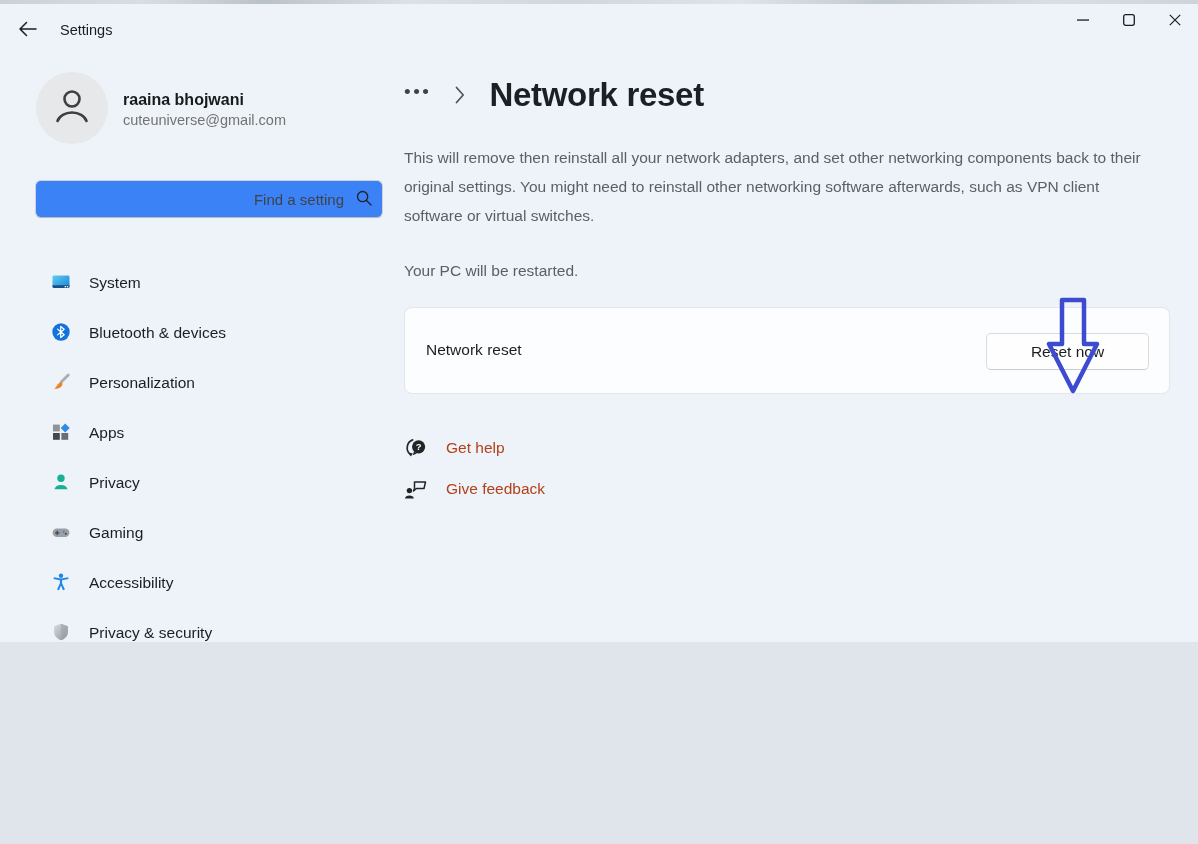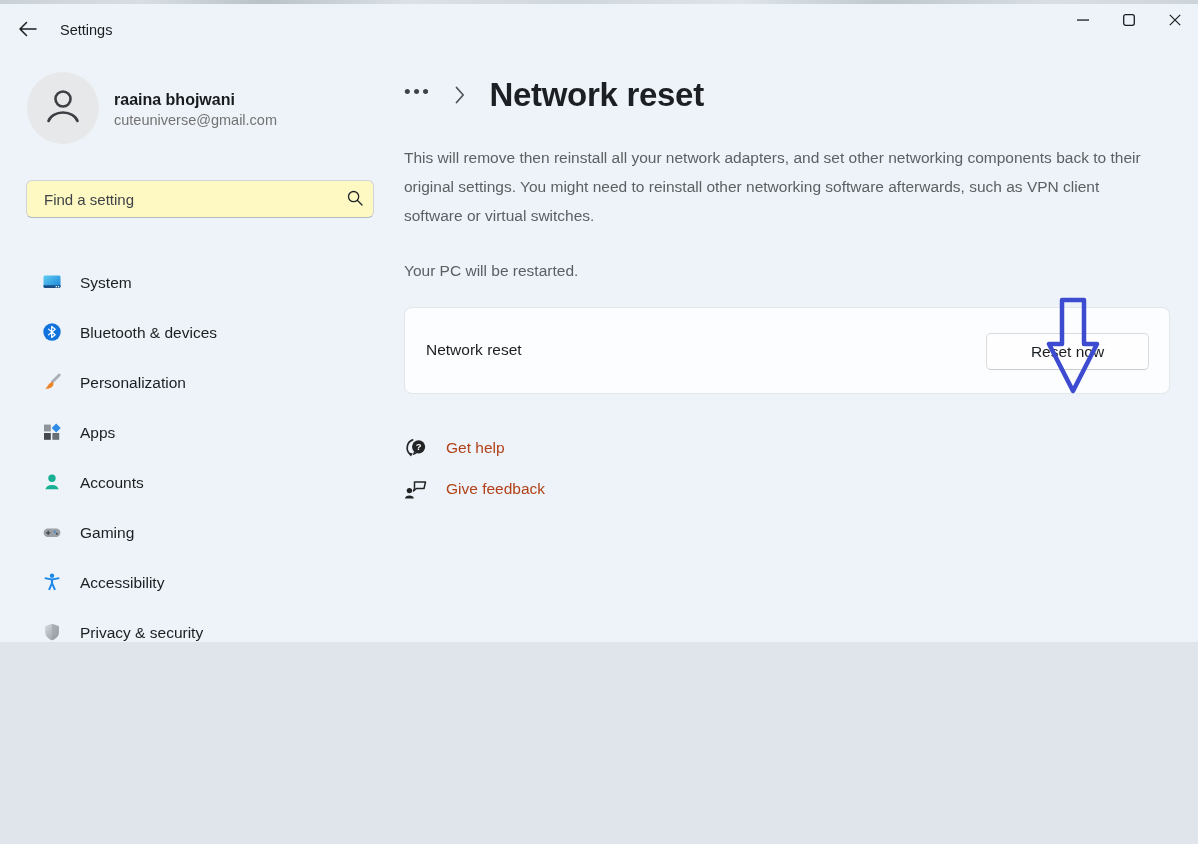--- a/index.html
+++ b/index.html
@@ -17,33 +17,33 @@
   
   .titlebar { position:absolute; top:4px; left:0; width:100%; height:48px; }
   .back-btn {
     position:absolute; left:12px; top:12px; width:30px; height:30px;
     display:flex; align-items:center; justify-content:center; border-radius:5px; cursor:pointer;
   }
   .app-title { position:absolute; left:60px; top:18px; font-size:14.5px; color:#1b1e21; }
   .win-controls { position:absolute; right:0; top:-4px; display:flex; }
   .win-btn { width:46px; height:42px; display:flex; align-items:center; justify-content:center; cursor:pointer; }
   
-  .sidebar { position:absolute; left:9px; top:52px; width:382px; height:792px; }
+  .sidebar { position:absolute; left:18px; top:52px; width:382px; height:792px; }
   .profile { position:absolute; left:18px; top:20px; width:340px; height:72px; cursor:pointer; }
   .avatar {
     position:absolute; left:0; top:0; width:72px; height:72px; border-radius:50%;
     background:#e7e8ea; display:flex; align-items:center; justify-content:center;
   }
   .profile-name { position:absolute; left:87px; top:19px; font-size:16px; font-weight:700; color:#181b1e; }
   .profile-email { position:absolute; left:87px; top:40px; font-size:14.5px; color:#737373; }
   .search-wrap { position:absolute; left:17px; top:128px; width:348px; height:38px; }
   .search-input {
     width:100%; height:100%; border:1px solid #cfd3d7; border-bottom-color:#b6bbbf;
-    border-radius:6px; background:#fef9c3; padding:0 38px 0 17px;
-    font-family:inherit; font-size:15px; color:#1f2326; outline:none;
+    border-radius:6px; background:#3b82f6; padding:0 38px 0 25px;
+    font-family:inherit; font-size:15px; color:#1f2326; outline:none;text-align:right;
   }
   .search-input::placeholder { color:#3f4347; opacity:1; }
   .search-icon { position:absolute; right:10px; top:9px; }
   .nav { position:absolute; left:17px; top:200px; width:348px; }
   .nav-item {
     position:relative; height:40px; margin-bottom:10px; border-radius:6px;
     display:flex; align-items:flex-end; cursor:pointer;
   }
   .nav-item.selected { background:var(--selected_bg,#e3e8ed); }
   .nav-accent {
@@ -196,21 +196,21 @@
         <span class="nav-label">Apps</span>
       </div>
 
       <div class="nav-item">
         <span class="nav-ico">
           <svg width="20" height="20" viewBox="0 0 20 20">
             <circle cx="10" cy="6.3" r="3.7" fill="#17b095"></circle>
             <path d="M3.4 17.2 A6.8 5.6 0 0 1 16.6 17.2 Z" fill="#17b095"></path>
           </svg>
         </span>
-        <span class="nav-label">Accounts</span>
+        <span class="nav-label">Privacy</span>
       </div>
 
 
       <div class="nav-item">
         <span class="nav-ico">
           <svg width="20" height="20" viewBox="0 0 20 20">
             <rect x="1.6" y="6.6" width="16.8" height="8.4" rx="4.2" fill="#9aa0a6"></rect>
             <path d="M6.2 9.2 V12.6 M4.5 10.9 H7.9" stroke="#41464b" stroke-width="1.3" stroke-linecap="round"></path>
             <circle cx="12.7" cy="9.8" r="1" fill="#2e86d8"></circle>
             <circle cx="14.8" cy="11.8" r="1" fill="#41464b"></circle>

